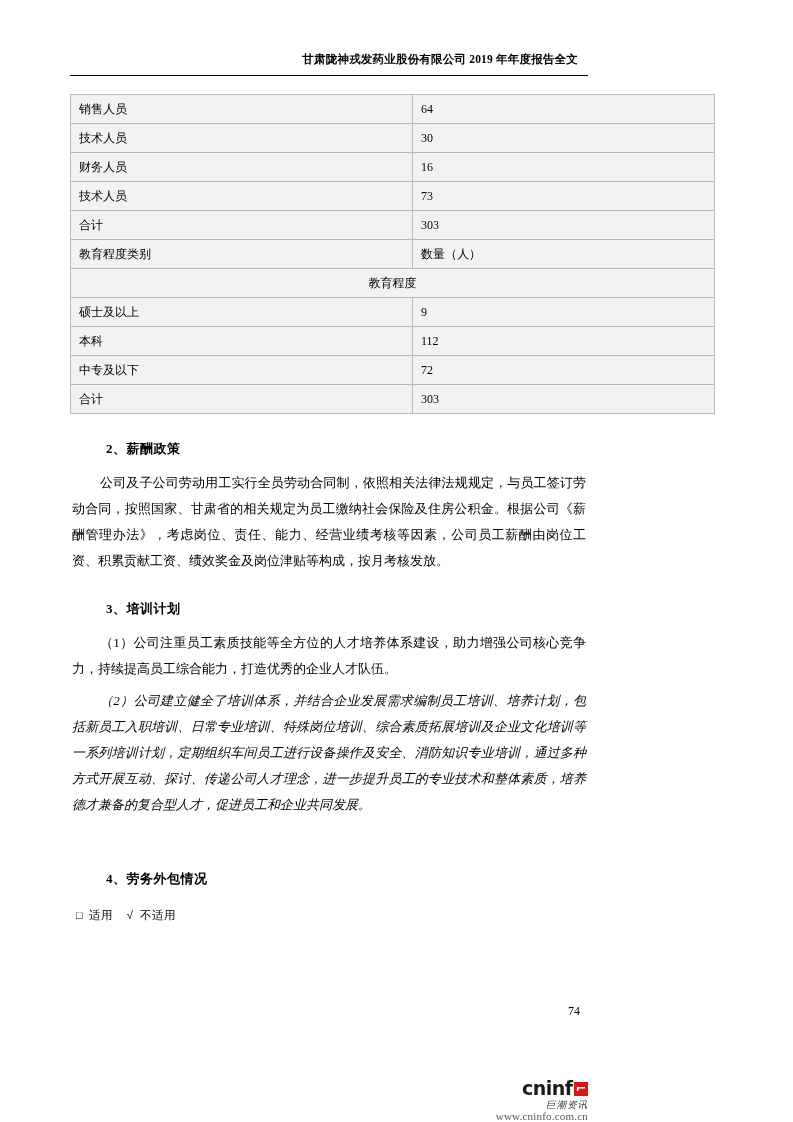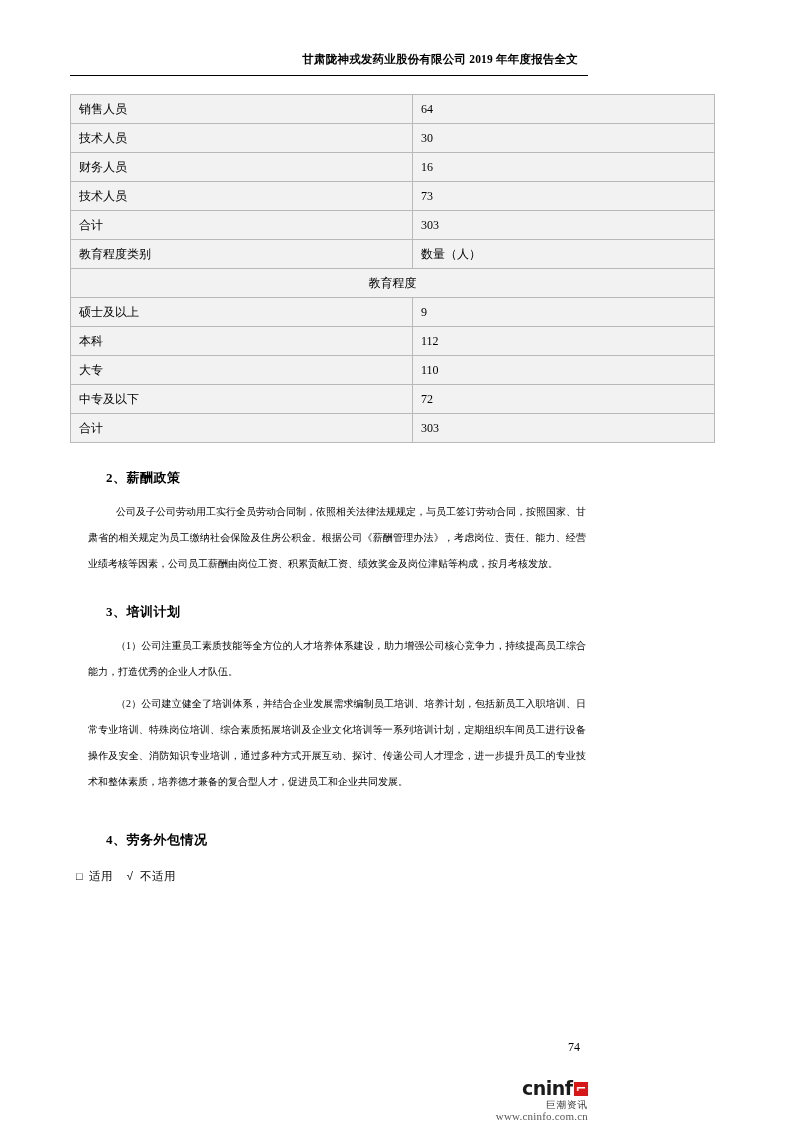--- a/index.html
+++ b/index.html
@@ -58,43 +58,43 @@
   }
   td.subhead { text-align: left; }
   
   .sec-title {
     font-size: 13px;
     font-weight: bold;
     margin: 26px 0 0 36px;
     letter-spacing: 0.5px;
   }
   p.body {
-    font-size: 10px;
+    font-size: 13px;
     line-height: 26px;
-    margin: 12px 0 0 16px;
+    margin: 12px 0 0 0;
     text-align: justify;
     text-indent: 28px;
     padding: 0 2px 0 2px;
   }
-  p.tight { margin-top: 6px; }
+  p.tight { margin-top: 6px; font-style: italic; }
   .note {
     font-size: 11.5px;
     margin: 20px 0 0 6px;
     letter-spacing: 0.5px;
     font-family: Liberation Mono, monospace;
   }
   .checkbox-glyph {
     font-size: 11px;
     padding-right: 6px;
   }
   
   .page-number {
     position: absolute;
     right: 78px;
-    top: 1040px;
+    top: 1004px;
     font-size: 12px;
     text-align: center;
   }
   .logo {
     position: absolute;
     right: 70px;
     top: 1078px;
     text-align: right;
     line-height: 1.1;
   }
@@ -113,20 +113,21 @@
     font-size: 13px;
     padding: 0 2px;
     margin-left: 1px;
     transform: translateY(-2px);
   }
   .logo-cn {
     font-size: 9.5px;
     color: #333;
     letter-spacing: 1px;
     margin-top: 1px;
+    font-style: italic;
   }
   .logo-url {
     font-size: 11px;
     color: #555;
     font-family: Liberation Serif, serif;
     letter-spacing: 0.2px;
   }
 </style>
 </head>
 <body>
@@ -169,42 +170,38 @@
       </tr>
       <tr>
         <td class="label">硕士及以上</td>
         <td class="value">9</td>
       </tr>
       <tr>
         <td class="label">本科</td>
         <td class="value">112</td>
       </tr>
       <tr>
-        <td class="label">大专</td>
-        <td class="value">110</td>
-      </tr>
-      <tr>
         <td class="label">中专及以下</td>
         <td class="value">72</td>
       </tr>
       <tr>
         <td class="label">合计</td>
         <td class="value">303</td>
       </tr>
     </tbody>
   </table>
 
   <div class="sec-title">2、薪酬政策</div>
   <p class="body">公司及子公司劳动用工实行全员劳动合同制，依照相关法律法规规定，与员工签订劳动合同，按照国家、甘肃省的相关规定为员工缴纳社会保险及住房公积金。根据公司《薪酬管理办法》，考虑岗位、责任、能力、经营业绩考核等因素，公司员工薪酬由岗位工资、积累贡献工资、绩效奖金及岗位津贴等构成，按月考核发放。</p>
 
   <div class="sec-title">3、培训计划</div>
   <p class="body">（1）公司注重员工素质技能等全方位的人才培养体系建设，助力增强公司核心竞争力，持续提高员工综合能力，打造优秀的企业人才队伍。</p>
   <p class="body tight">（2）公司建立健全了培训体系，并结合企业发展需求编制员工培训、培养计划，包括新员工入职培训、日常专业培训、特殊岗位培训、综合素质拓展培训及企业文化培训等一系列培训计划，定期组织车间员工进行设备操作及安全、消防知识专业培训，通过多种方式开展互动、探讨、传递公司人才理念，进一步提升员工的专业技术和整体素质，培养德才兼备的复合型人才，促进员工和企业共同发展。</p>
 
-  <div class="sec-title" style="margin-top:36px;">4、劳务外包情况</div>
+  <div class="sec-title" style="margin-top:52px;">4、劳务外包情况</div>
 
   <div class="note">
     <span class="checkbox-glyph">□</span><span>适用</span>
     <span style="padding:0 6px;">√</span><span>不适用</span>
   </div>
 
   <div class="page-number">74</div>
 
   <div class="logo">
     <div class="logo-mark"><span>cninf</span><span class="tail">⌐</span></div>

